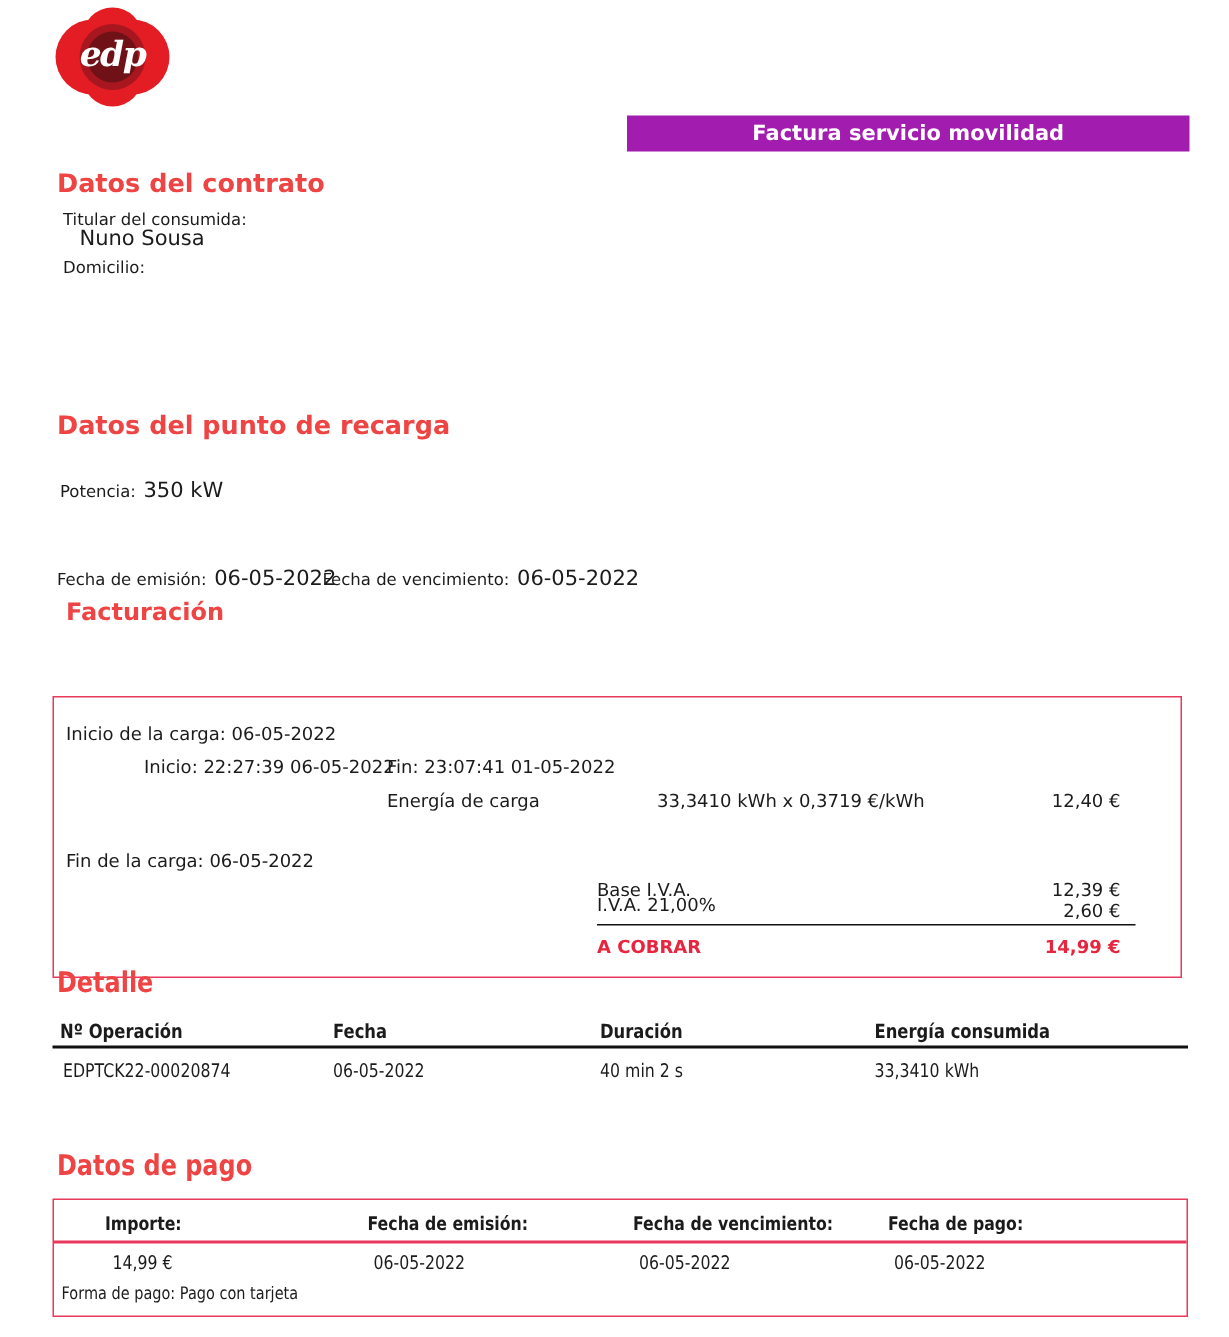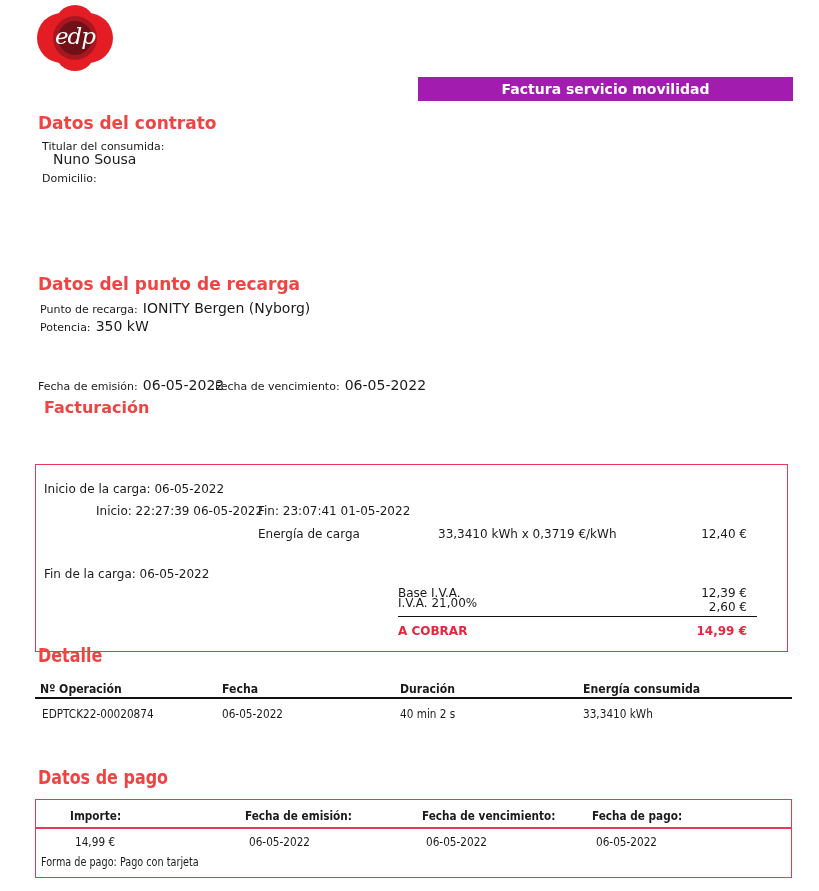--- a/index.html
+++ b/index.html
@@ -3,21 +3,21 @@
 <meta charset="utf-8">
 <style>
   html,body{margin:0;padding:0;background:#fff;}
   body{font-family:"DejaVu Sans","Liberation Sans",sans-serif;color:#1b1b1b;}
   .page{position:relative;width:819px;height:891px;background:#fff;overflow:hidden;}
   .abs{position:absolute;white-space:nowrap;}
 
   
   .logo{position:absolute;left:36px;top:4px;width:82px;height:68px;}
   .logo-text{position:absolute;left:0;top:19px;width:78px;text-align:center;
-    font-family:"DejaVu Serif","Liberation Serif",serif;font-style:italic;font-weight:normal;
+    font-family:"DejaVu Serif","Liberation Serif",serif;font-style:italic;font-weight:bold;
     color:#fff;font-size:23px;letter-spacing:-1px;}
 
   
   .banner{position:absolute;left:418px;top:77px;width:375px;height:24px;background:#a21caf;
     color:#fff;font-weight:bold;font-size:14px;display:flex;align-items:center;justify-content:center;}
 
   .h-section{position:absolute;color:#ef4444;font-weight:bold;font-size:17px;white-space:nowrap;}
   .lbl{font-size:11px;}
   .val{font-size:14px;}
 
@@ -62,24 +62,20 @@
   <div class="banner">
     <span>Factura servicio movilidad</span>
   </div>
 
   <div class="h-section" style="left:38px;top:113px;">Datos del contrato</div>
   <div class="abs lbl" style="left:42px;top:140px;">Titular del consumida:</div>
   <div class="abs val" style="left:53px;top:151px;">Nuno Sousa</div>
   <div class="abs lbl" style="left:42px;top:172px;">Domicilio:</div>
 
   <div class="h-section" style="left:38px;top:274px;">Datos del punto de recarga</div>
-  <div class="abs" style="left:40px;top:298px;">
-    <span class="lbl">Punto de recarga:</span>
-    <span class="val">IONITY Bergen (Nyborg)</span>
-  </div>
   <div class="abs" style="left:40px;top:316px;">
     <span class="lbl">Potencia:</span>
     <span class="val">350 kW</span>
   </div>
 
   <div class="abs" style="left:38px;top:375px;">
     <span class="lbl">Fecha de emisión:</span>
     <span class="val">06-05-2022</span>
   </div>
   <div class="abs" style="left:215px;top:375px;">

